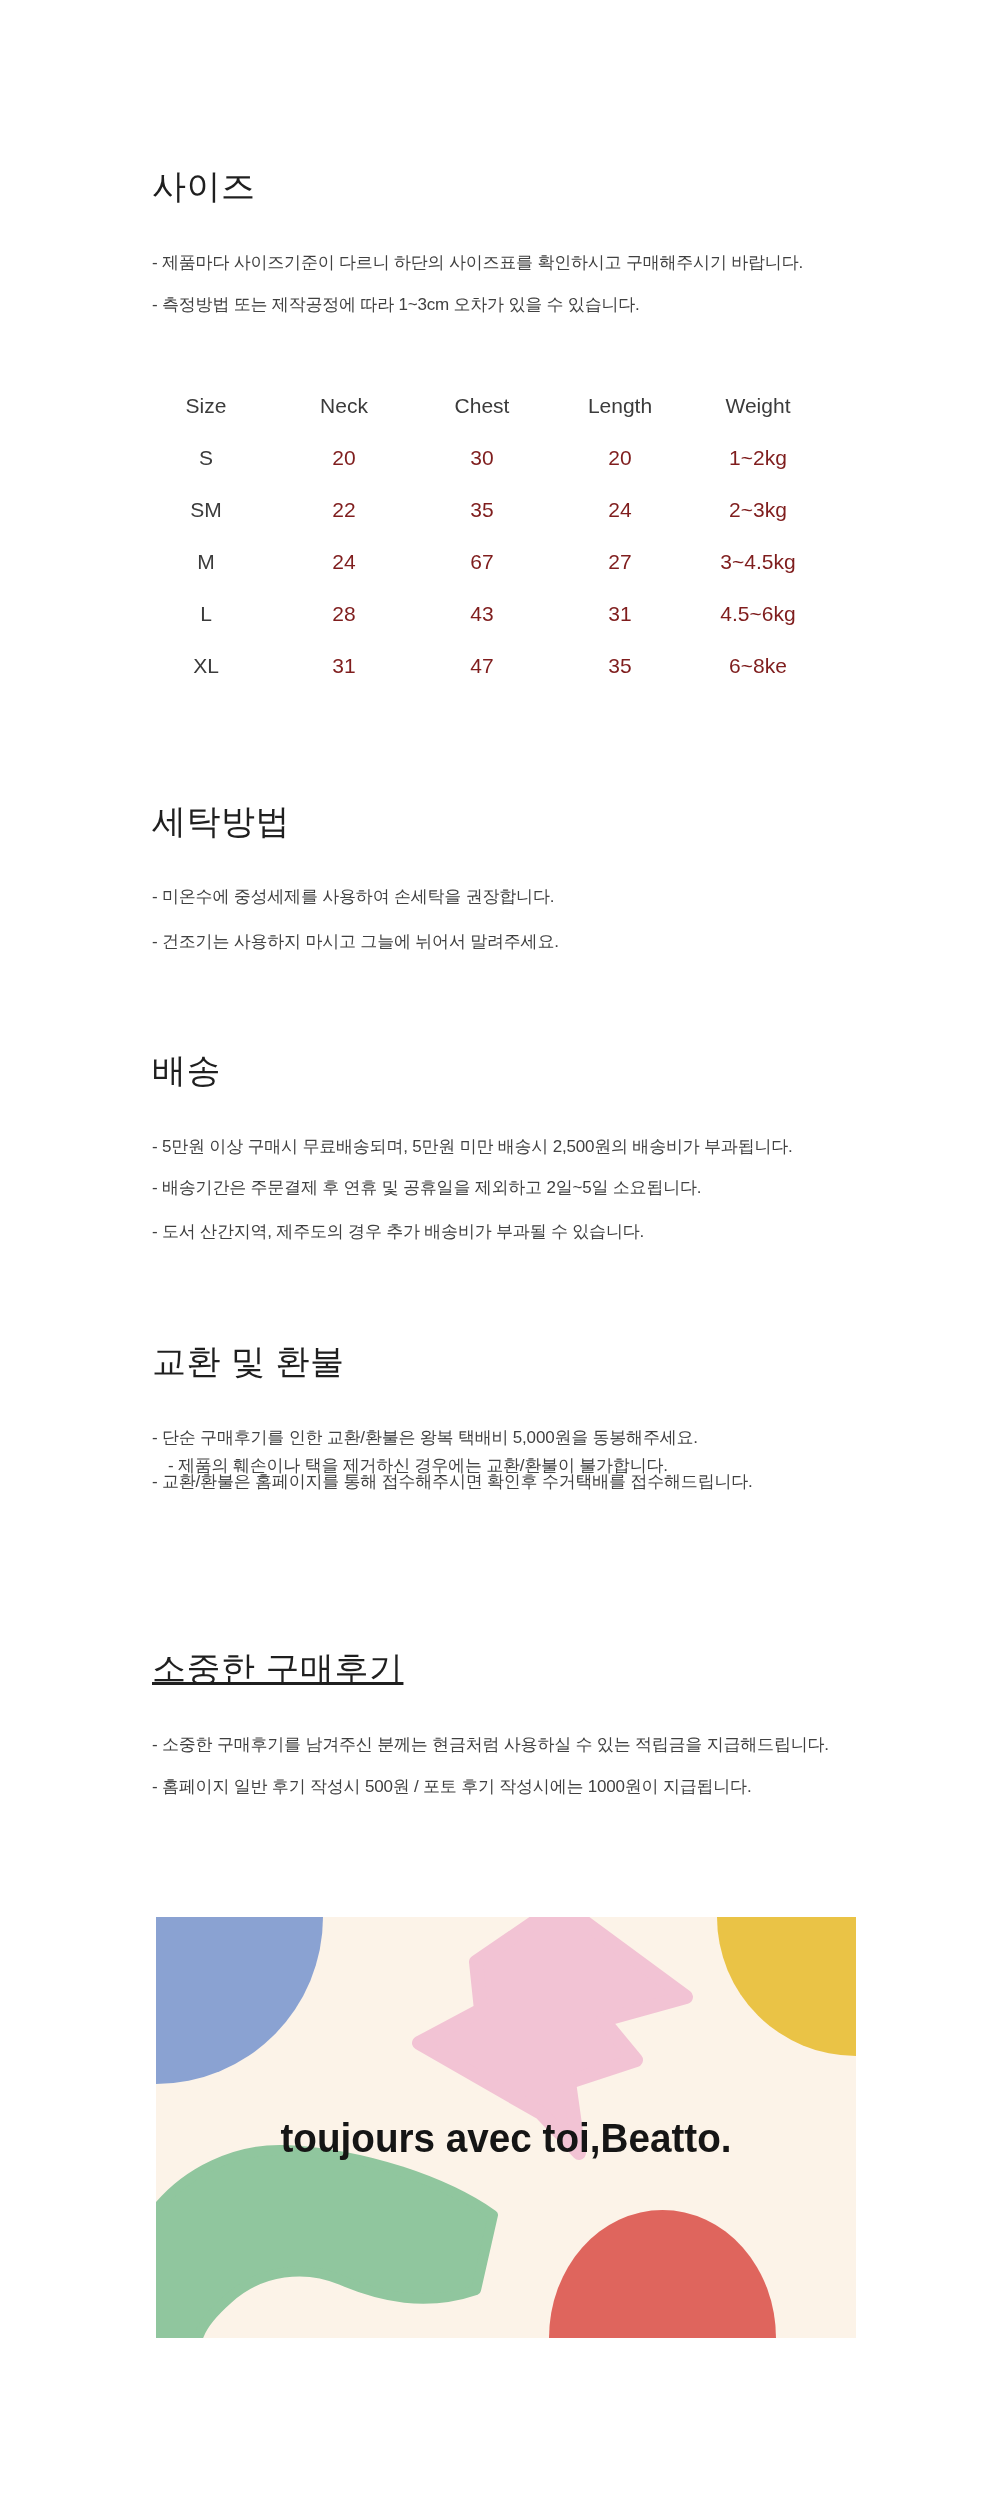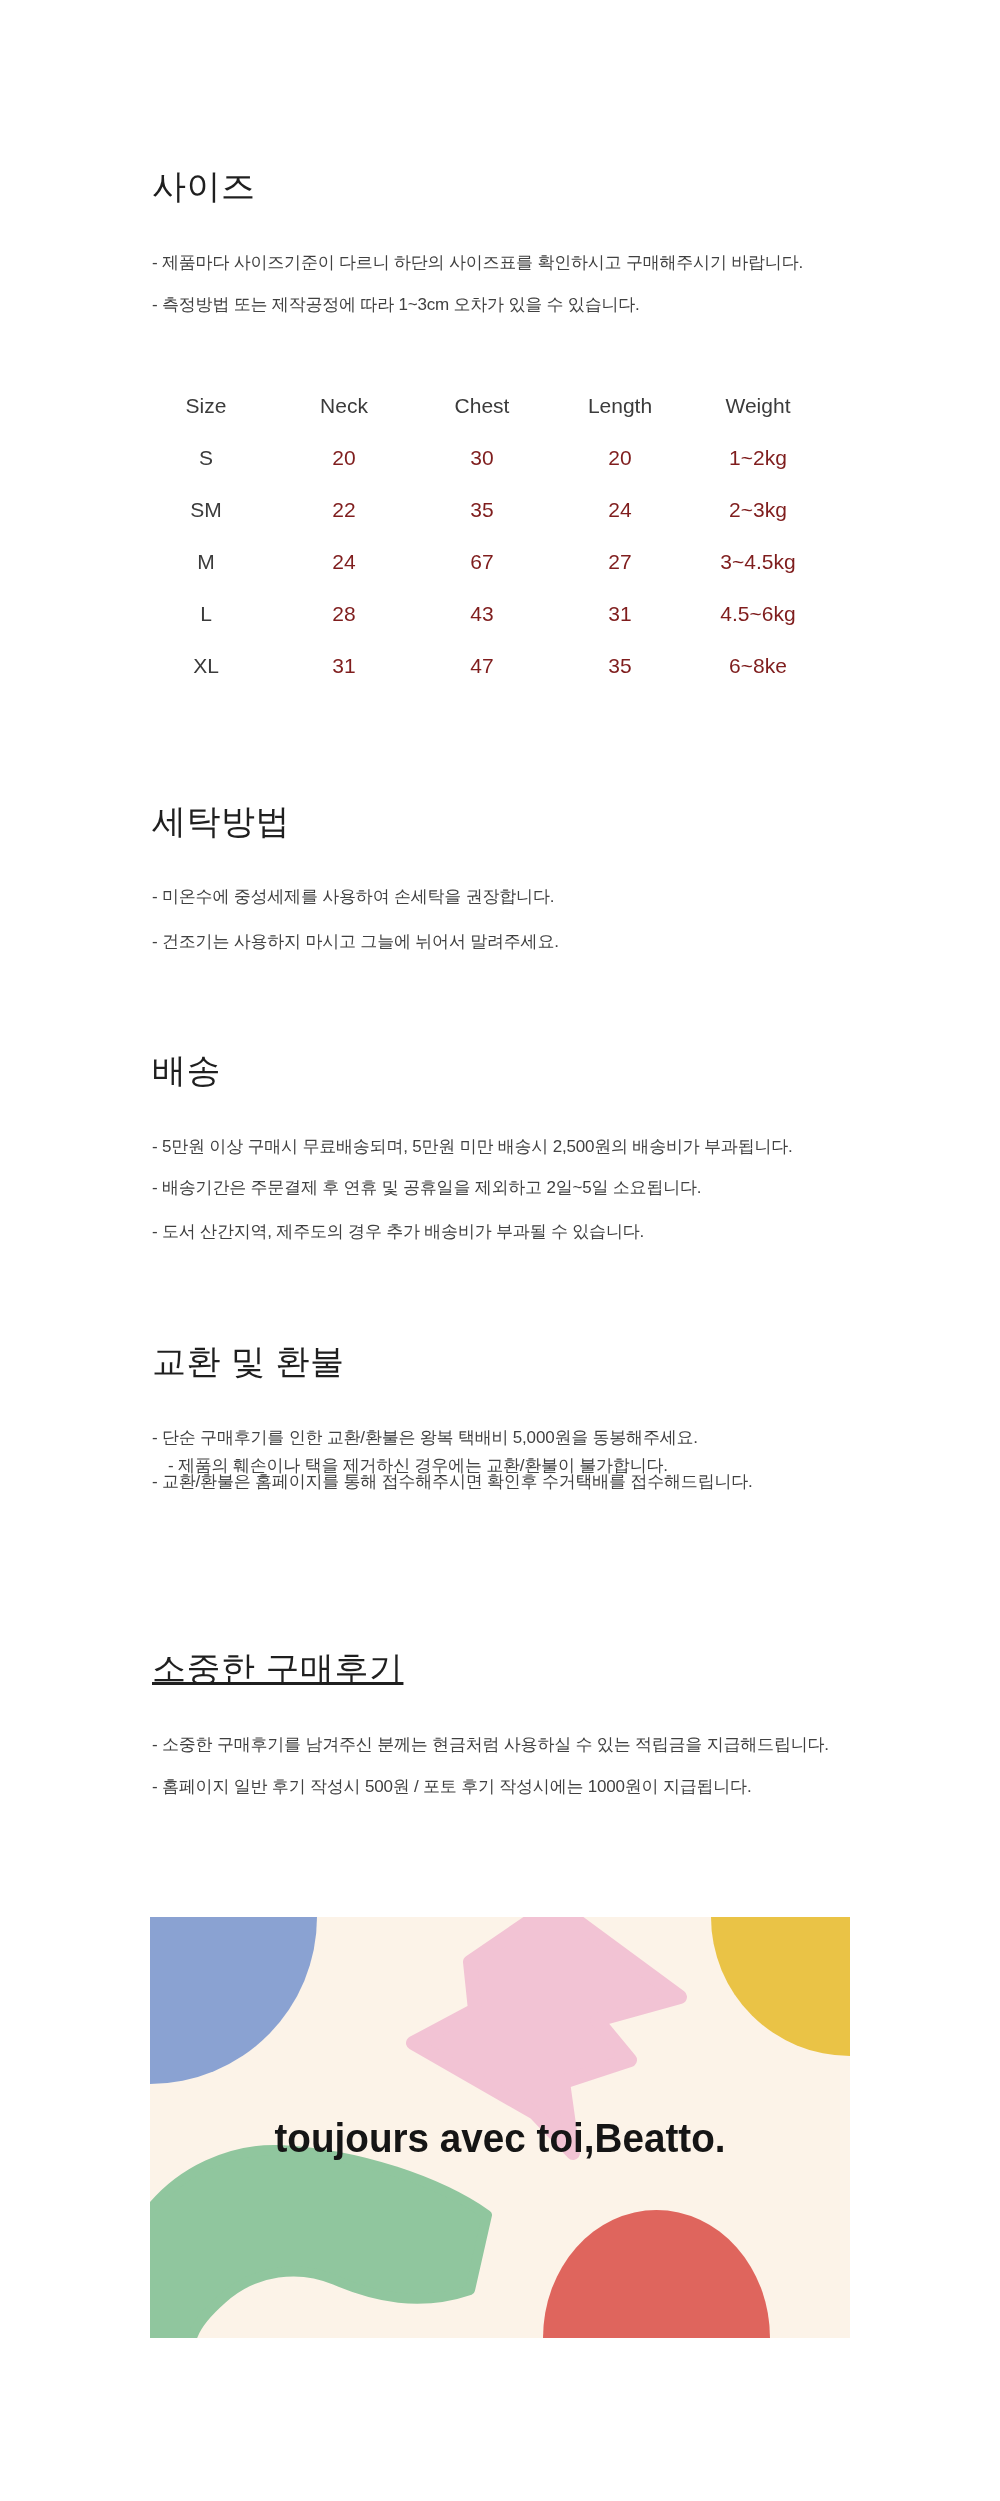--- a/index.html
+++ b/index.html
@@ -37,21 +37,21 @@
     align-items:center;
     justify-content:center;
     font-size:21px;
     white-space:nowrap;
   }
   .size-table .th { color:#3b3b3b; font-weight:500; }
   .size-table .rowlabel { color:#3b3b3b; font-weight:500; }
   .size-table .val { color:#7f1d1d; }
   .banner {
     position:absolute;
-    left:150px; top:1917px;
+    left:156px; top:1917px;
     width:700px; height:421px;
   }
   .banner svg { display:block; }
   .banner text {
     font-family:"Liberation Sans","DejaVu Sans",sans-serif;
     font-weight:700;
   }
 </style>
 </head>
 <body>

